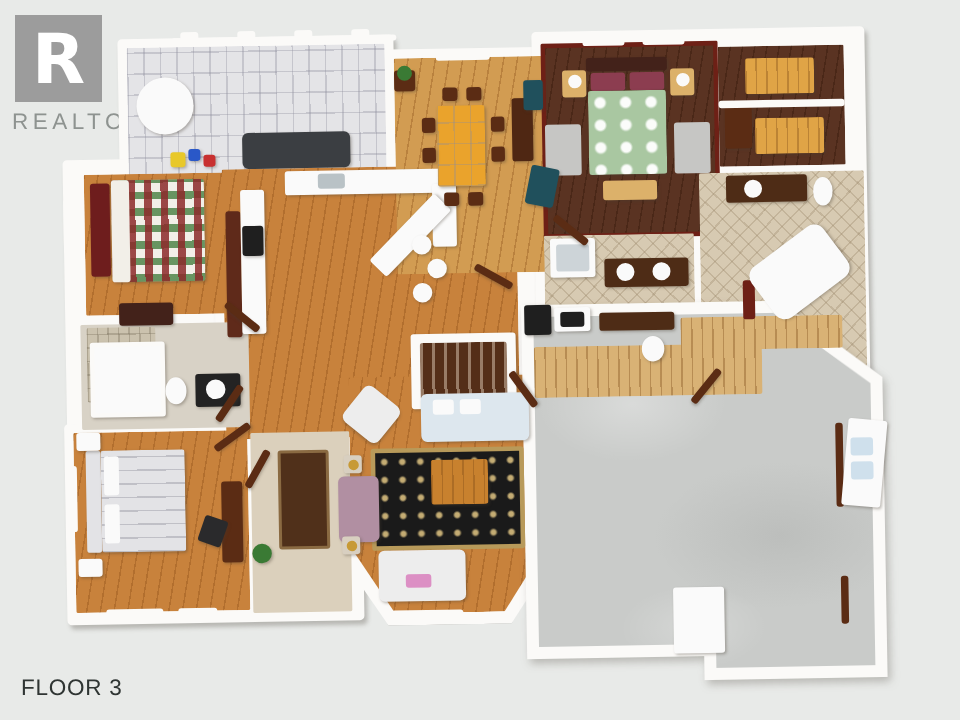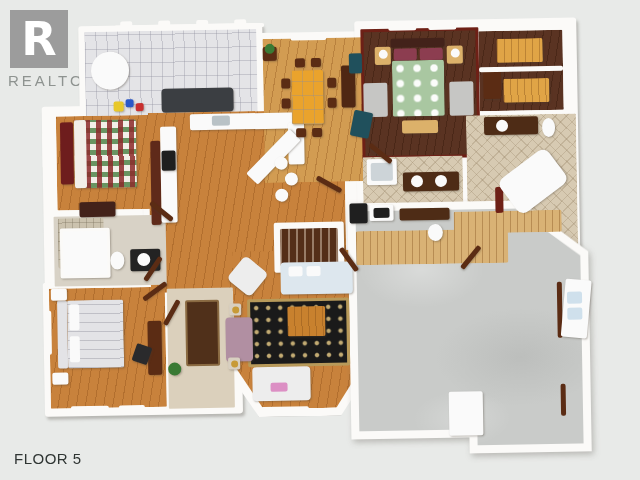--- a/index.html
+++ b/index.html
@@ -203,14 +203,14 @@
     <div class="flat" style="left: 392px; top: 26px; width: 28px; height: 6px; background-color: rgb(251, 250, 248);"></div>
     <div class="flat" style="left: 432px; top: 26px; width: 28px; height: 6px; background-color: rgb(251, 250, 248);"></div>
     <div class="flat" style="left: 294px; top: 34px; width: 36px; height: 6px; background-color: rgb(251, 250, 248);"></div>
     <div class="flat" style="left: 44px; top: 306px; width: 6px; height: 44px; background-color: rgb(251, 250, 248);"></div>
     <div class="flat" style="left: 44px; top: 128px; width: 6px; height: 36px; background-color: rgb(251, 250, 248);"></div>
     <div class="flat" style="left: 68px; top: 402px; width: 38px; height: 6px; background-color: rgb(251, 250, 248);"></div>
     <div class="flat" style="left: 116px; top: 402px; width: 26px; height: 6px; background-color: rgb(251, 250, 248);"></div>
     <div class="flat" style="left: 258px; top: 406px; width: 48px; height: 6px; background-color: rgb(251, 250, 248);"></div>
   </div>
 
-  <div id="floor-label" class="a" style="left:14px;top:450px;color:#2f3533;">FLOOR 5</div>
+  <div id="floor-label" class="a" style="left:14px;top:450px;color:#2f3533;">FLOOR 3</div>
 </div>
 
 </body></html>

